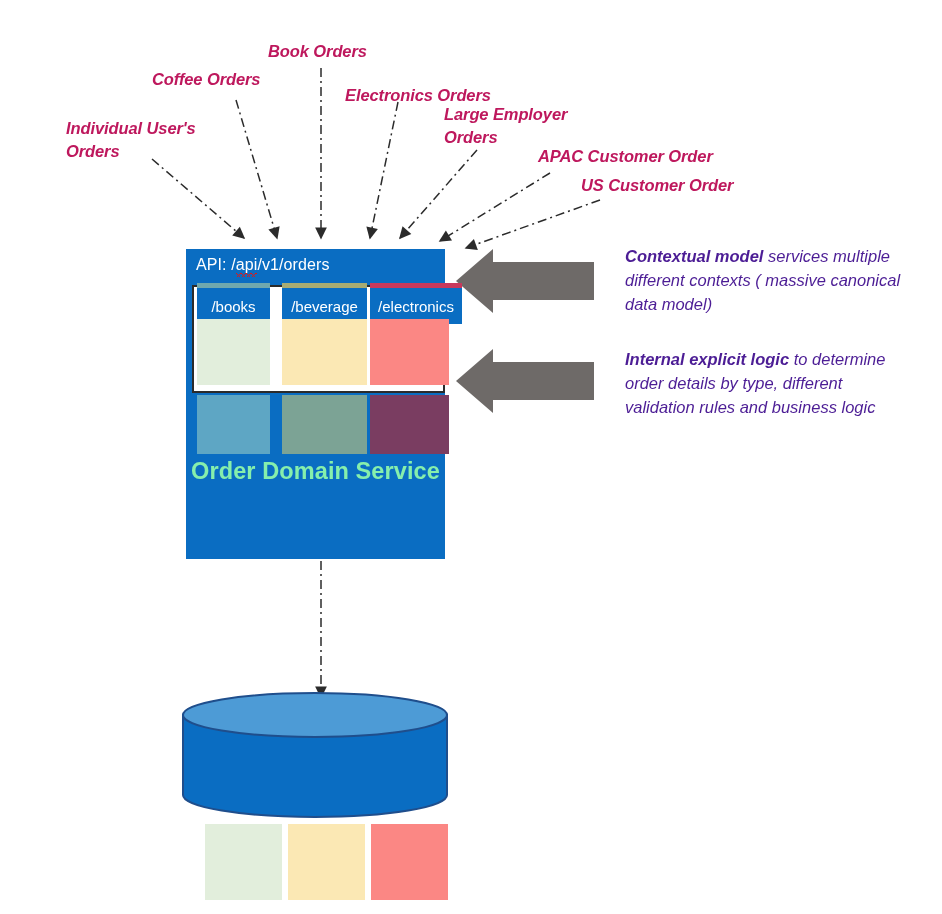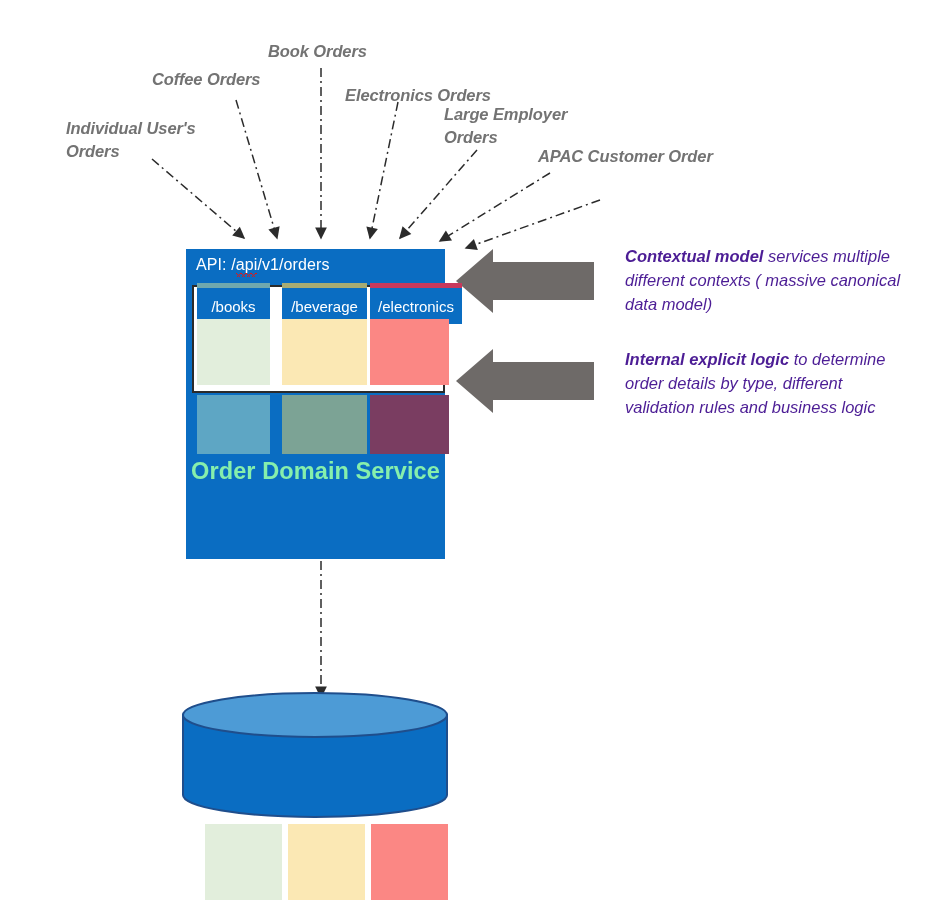--- a/index.html
+++ b/index.html
@@ -31,21 +31,21 @@
     pointer-events: none;
   }
 
   
   .src-label {
     position: absolute;
     font-weight: bold;
     font-style: italic;
     font-size: 16.5px;
     line-height: 1.42;
-    color: #737373;
+    color: #be185d;
     white-space: pre-line;
     letter-spacing: -0.1px;
   }
 
   
   #service-box {
     position: absolute;
     left: 186px;
     top: 249px;
     width: 259px;
@@ -169,20 +169,21 @@
 <div id="canvas">
 
   <div class="src-label" style="left:66px;  top:117px;">Individual User's
 Orders</div>
   <div class="src-label" style="left:152px; top:68px;">Coffee Orders</div>
   <div class="src-label" style="left:268px; top:40px;">Book Orders</div>
   <div class="src-label" style="left:345px; top:84px;">Electronics Orders</div>
   <div class="src-label" style="left:444px; top:103px;">Large Employer
 Orders</div>
   <div class="src-label" style="left:538px; top:145px;">APAC Customer Order</div>
+  <div class="src-label" style="left:581px; top:174px;">US Customer Order</div>
 
   <svg id="vector-layer" width="942" height="914" viewBox="0 0 942 914" xmlns="http://www.w3.org/2000/svg">
     <defs>
       <marker id="tri" markerWidth="9" markerHeight="9" refX="7.4" refY="4.5" orient="auto" markerUnits="strokeWidth">
         <path d="M0.4,0.6 L8.4,4.5 L0.4,8.4 Z" fill="#2b2b2b"></path>
       </marker>
     </defs>
 
     <g stroke="#2b2b2b" stroke-width="1.5" fill="none" stroke-dasharray="9,4,2,4" marker-end="url(#tri)">
       <line x1="152" y1="159" x2="244" y2="238"></line>

